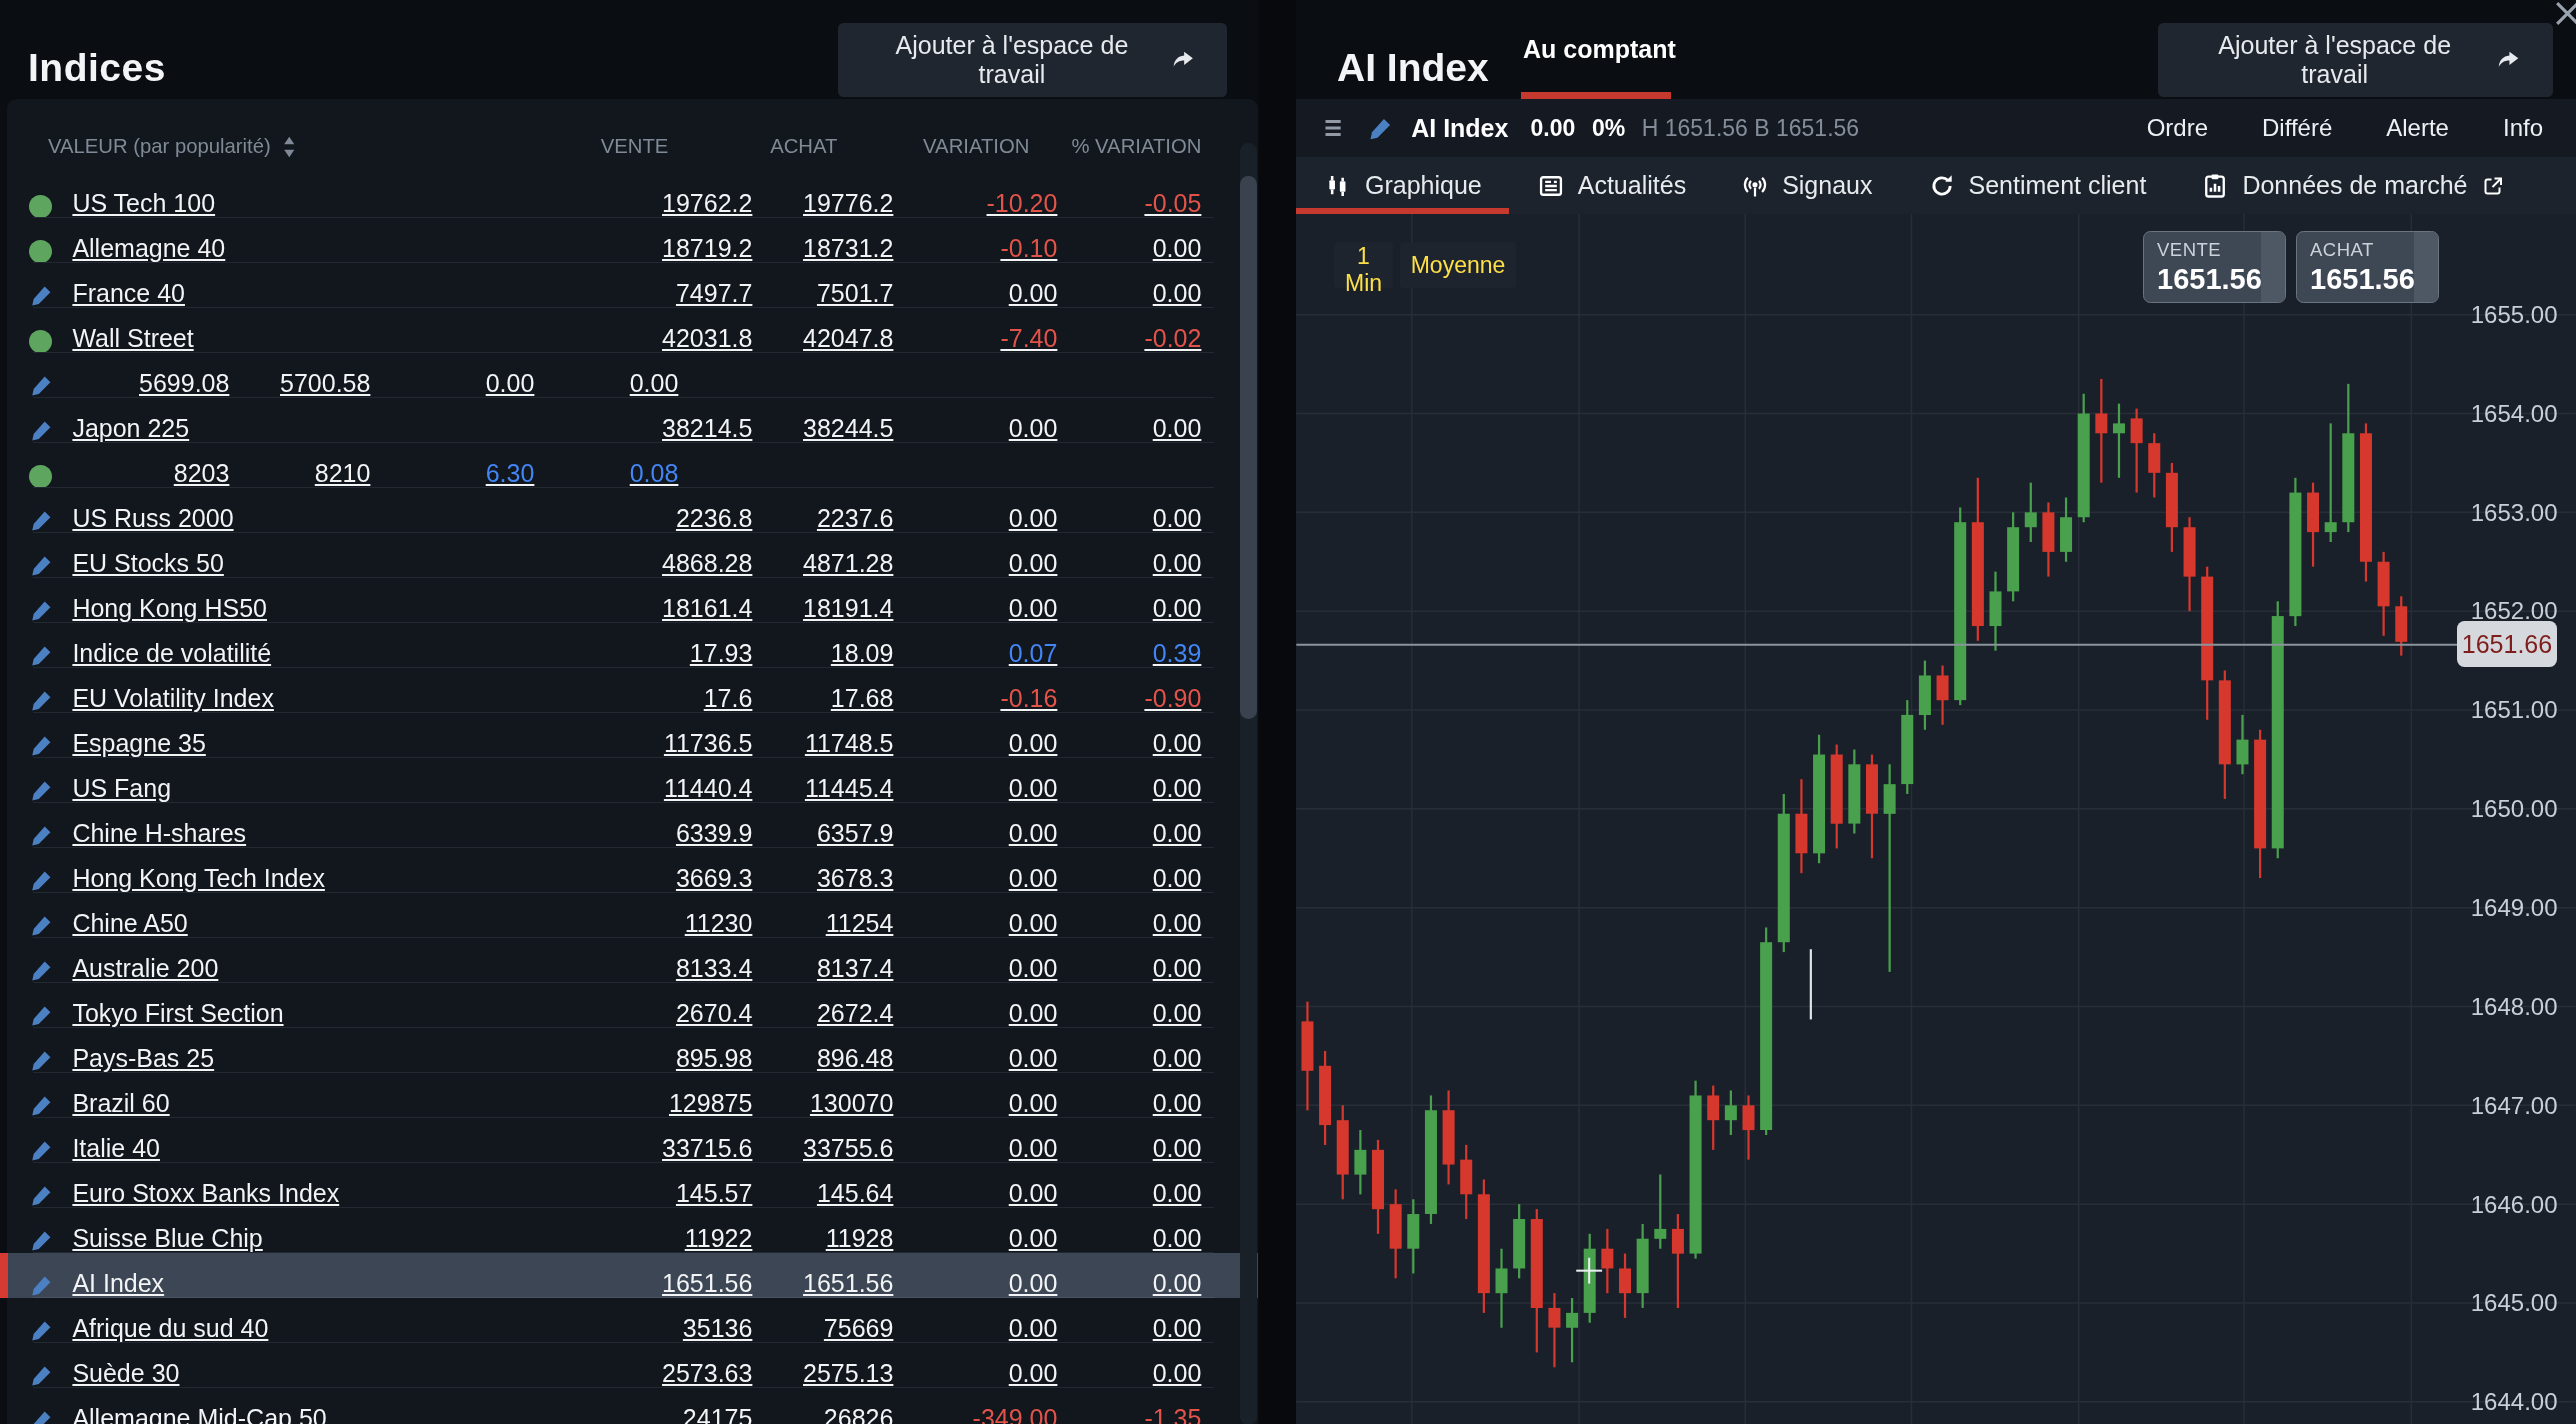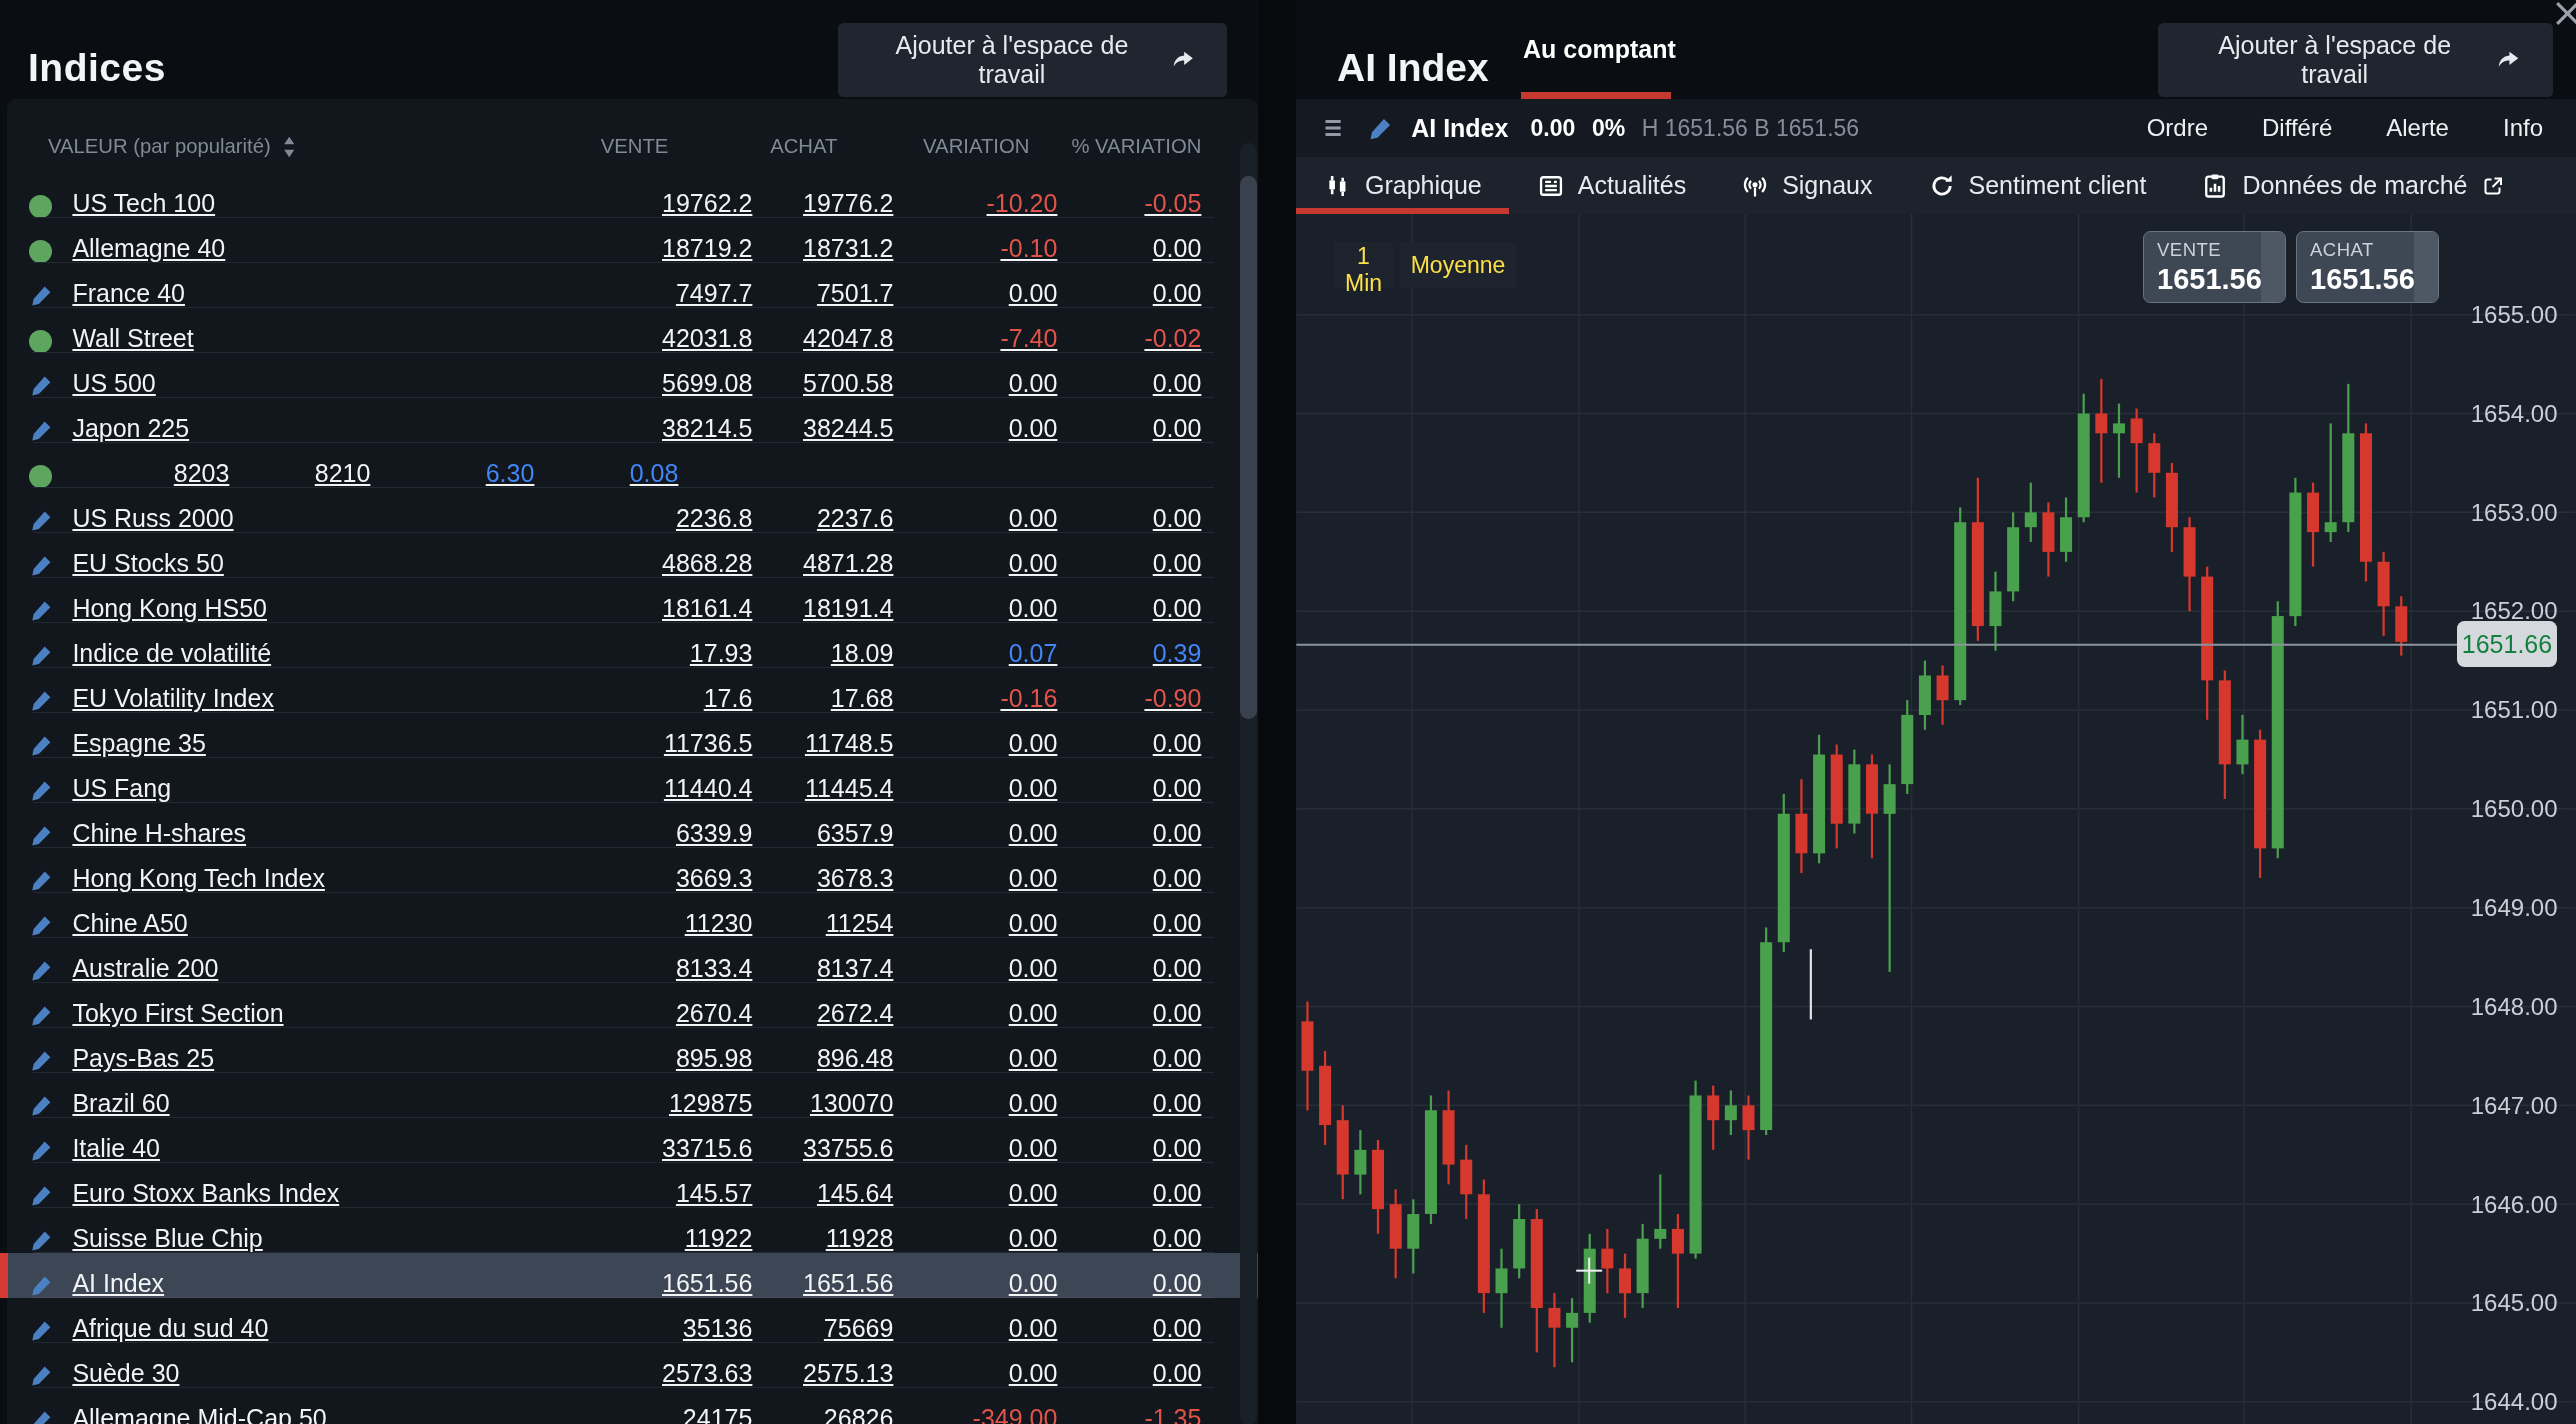--- a/index.html
+++ b/index.html
@@ -68,21 +68,21 @@
            display:flex;align-items:center;gap:55px;padding-left:28px;box-sizing:border-box;}
   .tab{display:flex;align-items:center;gap:13px;background:none;border:none;color:#e8ebee;
        font-size:25px;font-family:inherit;cursor:pointer;padding:0;}
   .tab .t-ic{width:28px;height:28px;}
   #tab-underline{position:absolute;left:0;bottom:0;width:213px;height:6.5px;background:#c5392e;}
 
   #chart{position:absolute;left:0;top:214px;width:1280px;height:1210px;background:#1a202a;}
   #chart-svg{position:absolute;left:0;top:0;}
   .ylab{position:absolute;right:18.5px;width:111px;text-align:right;font-size:24px;color:#c9cfd7;line-height:28px;}
   #price-tag{position:absolute;left:1161px;top:407px;width:100px;height:46px;background:#d5d8dc;border-radius:7.4px;
-             color:#15803d;font-size:25px;display:flex;align-items:center;justify-content:center;}
+             color:#7f1d1d;font-size:25px;display:flex;align-items:center;justify-content:center;}
   .ctrl-btn{position:absolute;top:28px;height:46px;background:#1e242d;border:none;border-radius:3.7px;
             color:#fde047;font-size:23px;font-family:inherit;cursor:pointer;}
   #btn-1min{left:38px;width:59px;}
   #btn-moyenne{left:104px;width:116px;}
 
   .quote{position:absolute;top:16.6px;width:141px;height:70px;background:#3e4754;border:0.9px solid #6b7582;
          border-radius:7.4px;cursor:pointer;overflow:hidden;}
   .quote::after{content:"";position:absolute;right:0;top:0;width:24px;height:100%;background:#4e5865;}
   #quote-sell{left:847px;}
   #quote-buy{left:1000px;}
@@ -163,21 +163,20 @@
             <span class="num c-achat">42047.8</span>
             <span class="num c-var neg">-7.40</span>
             <span class="num c-pct neg">-0.02</span>
           </li>
           <li class="row">
             <span class="icon">
               <svg class="pencil-svg" viewBox="0 0 24 24">
                 <path d="M14.5 4.2l5.3 5.3L9 20.3l-6 1.4 1.3-6z"></path>
               </svg>
             </span>
-            <span class="name">US 500</span>
             <span class="num c-vente">5699.08</span>
             <span class="num c-achat">5700.58</span>
             <span class="num c-var ">0.00</span>
             <span class="num c-pct ">0.00</span>
           </li>
           <li class="row">
             <span class="icon">
               <svg class="pencil-svg" viewBox="0 0 24 24">
                 <path d="M14.5 4.2l5.3 5.3L9 20.3l-6 1.4 1.3-6z"></path>
               </svg>

